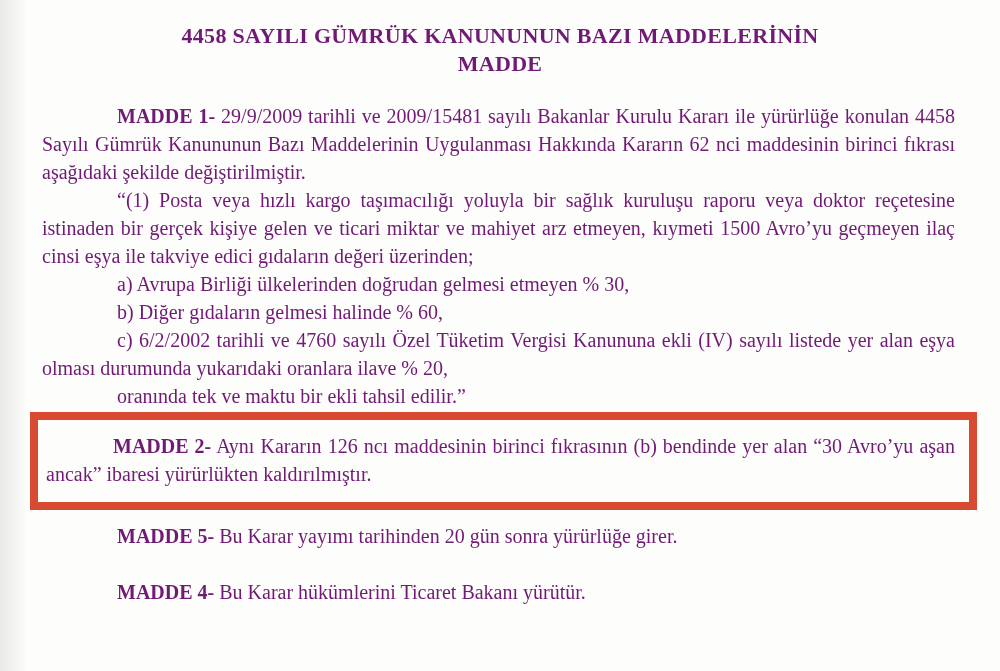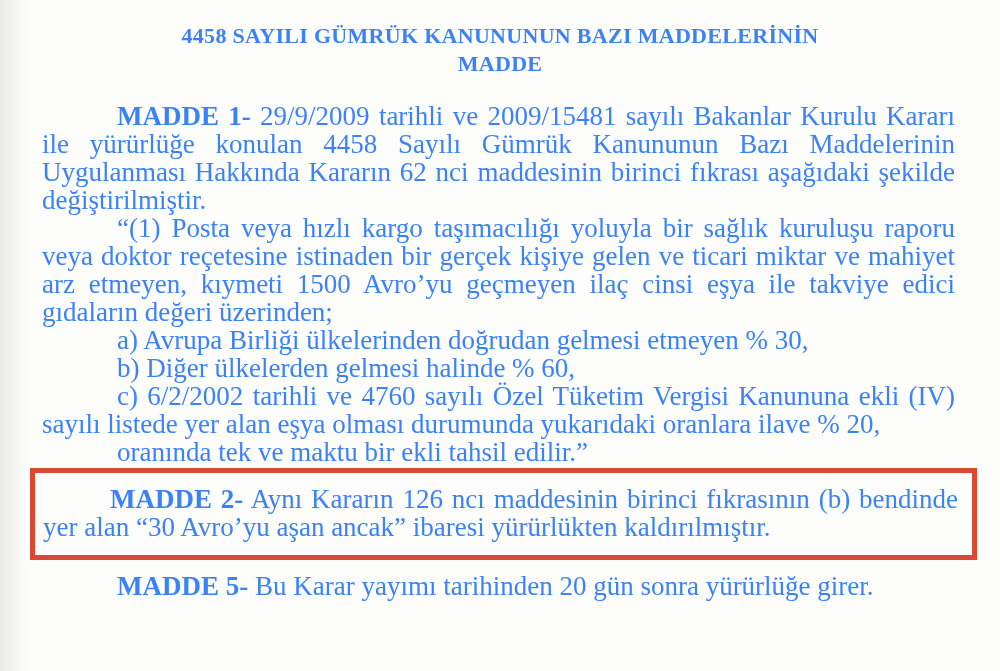--- a/index.html
+++ b/index.html
@@ -29,74 +29,75 @@
   .doc-title {
     margin: 22px 55px 0 55px;
     text-align: center;
     font-size: 22px;
     font-weight: bold;
     line-height: 28px;
     letter-spacing: 0.3px;
   }
   .doc-body {
     margin: 24px 45px 12px 42px;
-    font-size: 27px;
+    font-size: 20px;
     line-height: 28px;
     text-align: justify;
   }
   .doc-body p {
     margin: 0;
     text-indent: 75px;
   }
   .article-label {
     font-weight: bold;
   }
   .highlight-box {
     margin: 2px -22px 0 -12px;
-    border: 5px solid #d946ef;
+    border: 8px solid #d946ef;
     padding: 12px 14px 14px 8px;
   }
   .highlight-box p {
     margin: 0;
     text-indent: 67px; 
   }
   .madde3 {
     margin-top: 12px !important;
   }
   .madde4 {
     margin-top: 28px !important;
   }
 </style>
 </head>
 <body>
 
-<div class="page" style="background: rgb(253, 253, 251); color: #3b82f6;">
+<div class="page" style="background: rgb(253, 253, 251); color: #701a75;">
 
   <div class="scan-shade-left"></div>
 
   <div class="doc-title">
     <div>4458 SAYILI GÜMRÜK KANUNUNUN BAZI MADDELERİNİN</div>
     <div>MADDE</div>
   </div>
 
   <div class="doc-body">
 
     <p><span class="article-label">MADDE 1-</span> <span>29/9/2009 tarihli ve 2009/15481 sayılı Bakanlar Kurulu Kararı ile yürürlüğe konulan 4458 Sayılı Gümrük Kanununun Bazı Maddelerinin Uygulanması Hakkında Kararın 62 nci maddesinin birinci fıkrası aşağıdaki şekilde değiştirilmiştir.</span></p>
 
     <p><span>“(1) Posta veya hızlı kargo taşımacılığı yoluyla bir sağlık kuruluşu raporu veya doktor reçetesine istinaden bir gerçek kişiye gelen ve ticari miktar ve mahiyet arz etmeyen, kıymeti 1500 Avro’yu geçmeyen ilaç cinsi eşya ile takviye edici gıdaların değeri üzerinden;</span></p>
 
     <p><span>a) Avrupa Birliği ülkelerinden doğrudan gelmesi etmeyen % 30,</span></p>
 
-    <p><span>b) Diğer ülkelerden gelmesi halinde % 60,</span></p>
+    <p><span>b) Diğer gıdaların gelmesi halinde % 60,</span></p>
 
     <p><span>c) 6/2/2002 tarihli ve 4760 sayılı Özel Tüketim Vergisi Kanununa ekli (IV) sayılı listede yer alan eşya olması durumunda yukarıdaki oranlara ilave % 20,</span></p>
 
     <p><span>oranında tek ve maktu bir ekli tahsil edilir.”</span></p>
 
     <div class="highlight-box" style="border-color: rgb(217, 74, 51);">
       <p><span class="article-label">MADDE 2-</span> <span>Aynı Kararın 126 ncı maddesinin birinci fıkrasının (b) bendinde yer alan “30 Avro’yu aşan ancak” ibaresi yürürlükten kaldırılmıştır.</span></p>
     </div>
 
     <p class="madde3"><span class="article-label">MADDE 5-</span> <span>Bu Karar yayımı tarihinden 20 gün sonra yürürlüğe girer.</span></p>
 
+    <p class="madde4"><span class="article-label">MADDE 4-</span> <span>Bu Karar hükümlerini Ticaret Bakanı yürütür.</span></p>
 
   </div>
 </div>
 
 </body></html>

